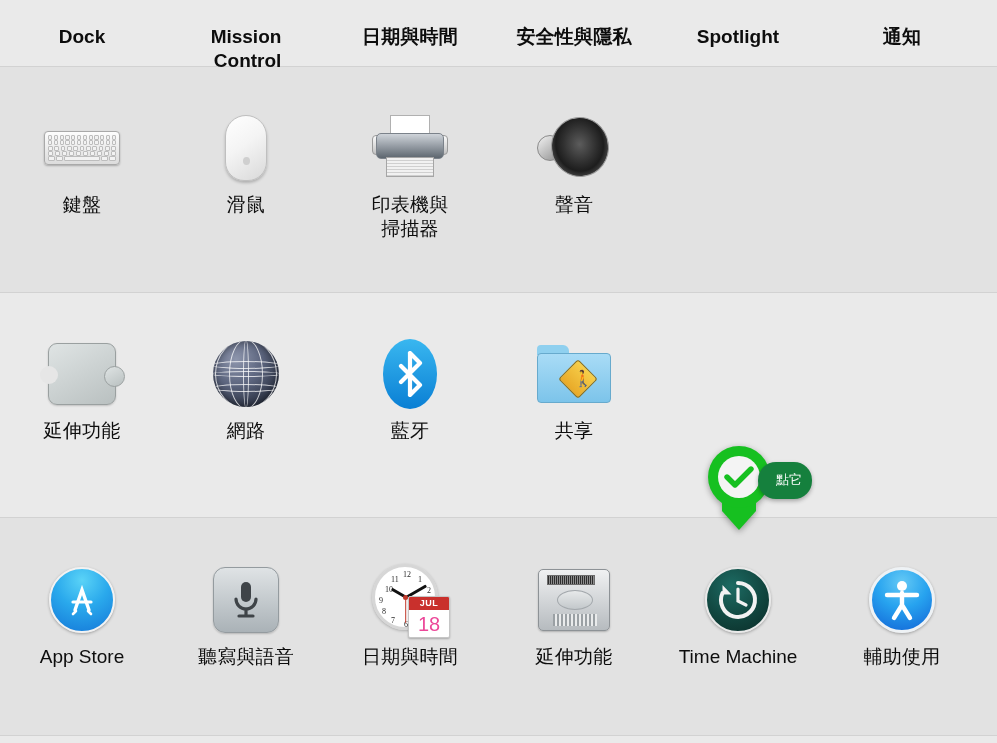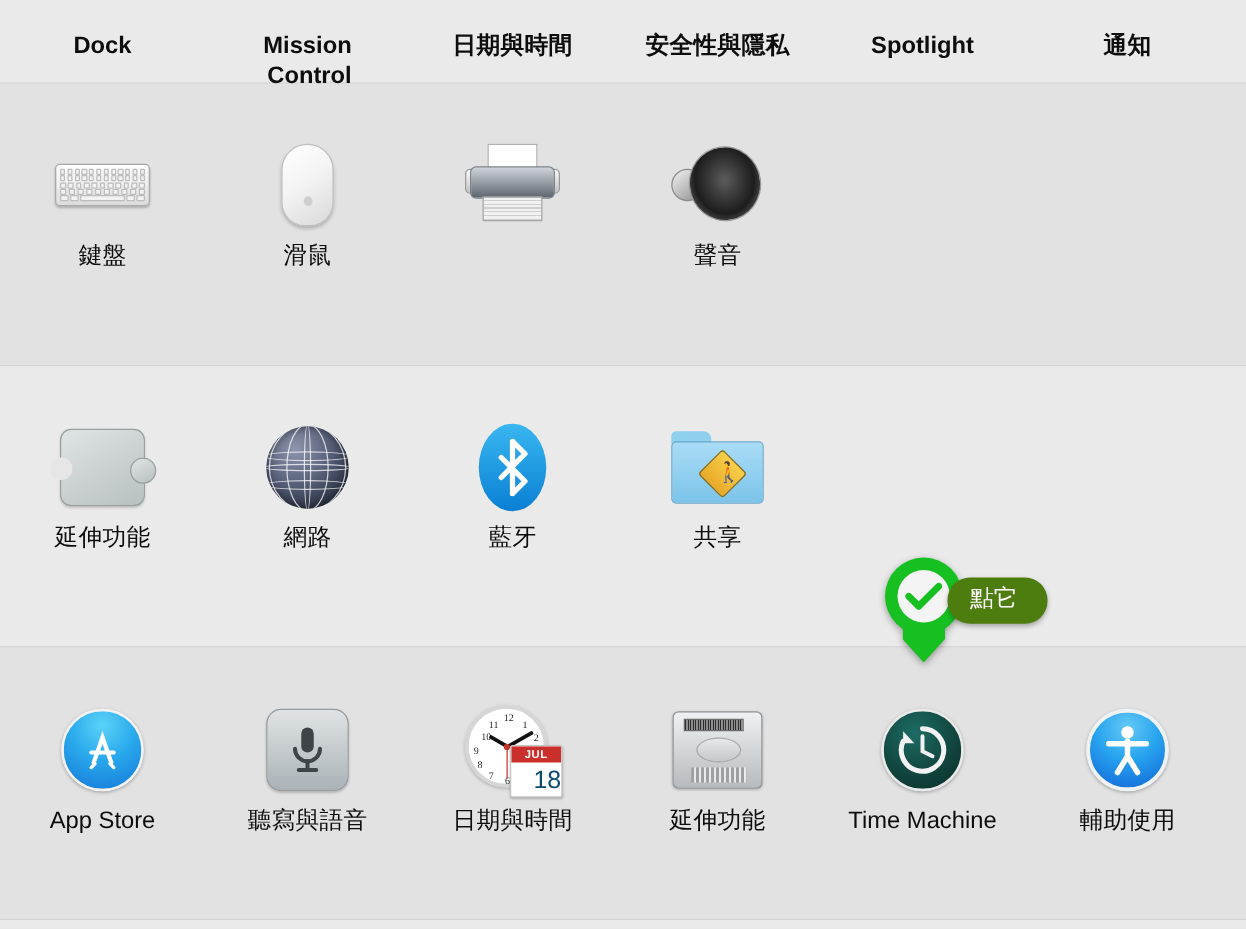--- a/index.html
+++ b/index.html
@@ -159,21 +159,21 @@
   .hand { position:absolute; background:#111; transform-origin:bottom center; border-radius:1px; }
   .hand.h { left:29px; bottom:30px; width:3px; height:16px; transform:rotate(-60deg); }
   .hand.m { left:29.5px; bottom:30px; width:2.5px; height:23px; transform:rotate(60deg); }
   .hand.s { left:30px; bottom:30px; width:1.2px; height:26px; background:#c0392b; transform:rotate(180deg); }
   .cpin { position:absolute; left:28px; top:28px; width:5px; height:5px; border-radius:50%; background:#c0392b; }
   .caltab { position:absolute; right:-2px; bottom:-2px; width:42px; height:42px;
             background:#fff; border:1px solid #c6c6c6; border-radius:2px;
             box-shadow:0 1px 2px rgba(0,0,0,.25); overflow:hidden; }
   .cal-m { height:13px; background:#c9302c; color:#fff; font-size:9px;
            text-align:center; line-height:13px; font-weight:bold; letter-spacing:.5px; }
-  .cal-d { font-size:20px; text-align:right; line-height:28px; color:#0c4a6e; }
+  .cal-d { font-size:20px; text-align:center; line-height:28px; color:#ec4899; }
 
   
   .hdd { width:72px; height:62px; border-radius:5px;
          background:linear-gradient(#f0f1f2,#b6bbbf);
          border:1px solid #8d9296; position:relative;
          box-shadow:0 1px 2px rgba(0,0,0,.22); }
   .hdd-lbl { position:absolute; left:8px; top:5px; width:48px; height:10px;
          background:repeating-linear-gradient(90deg,#2e2e2e,#2e2e2e 1px,#8d8d8d 1px,#8d8d8d 2px);
          border:1px solid #6c6c6c; }
   .hdd-plat { position:absolute; left:18px; top:20px; width:36px; height:20px;
@@ -199,23 +199,23 @@
          filter:drop-shadow(0 2px 3px rgba(0,0,0,.35)); }
   .pin-head { position:absolute; left:0; top:0; width:62px; height:62px;
          border-radius:50%; background:#16c020;
          display:flex; align-items:center; justify-content:center; }
   .pin-inner { width:42px; height:42px; border-radius:50%; background:#f4f4f4;
          display:flex; align-items:center; justify-content:center; }
   .pin-tail { position:absolute; left:14px; top:42px; width:34px; height:42px;
          background:#16c020;
          clip-path:polygon(0 0,100% 0,100% 55%,50% 100%,0 55%); }
   .tip { position:absolute; left:50px; top:16px;
-         background:#4d7c0f; color:#ffffff;
-         border-radius:18px; padding:7px 24px 8px 18px;
-         font-size:19px; line-height:22px; white-space:nowrap;
+         background:#15803d; color:#ffffff;
+         border-radius:18px; padding:7px 10px 8px 18px;
+         font-size:13px; line-height:22px; white-space:nowrap;
          box-shadow:0 2px 4px rgba(0,0,0,.3); }
 </style>
 </head>
 <body>
 
 <div id="app">
 
   <div class="band light" style="top:0;height:66px;"></div>
   <div class="sep" style="top:66px;"></div>
   <div class="band dark" style="top:67px;height:225px;"></div>
@@ -334,20 +334,22 @@
     <div class="cell">
       <div class="iconbox">
         <div class="printer">
           <div class="pr-paper"></div>
           <div class="pr-side l"></div>
             <div class="pr-side r"></div>
           <div class="pr-body"></div>
           <div class="pr-out"></div>
         </div>
       </div>
+      <div class="label">印表機與
+掃描器</div>
     </div>
 
     <div class="cell">
       <div class="iconbox">
         <div class="speaker">
             <div class="sp-mag"></div>
             <div class="sp-cone"></div>
           </div>
       </div>
       <div class="label">聲音</div>

